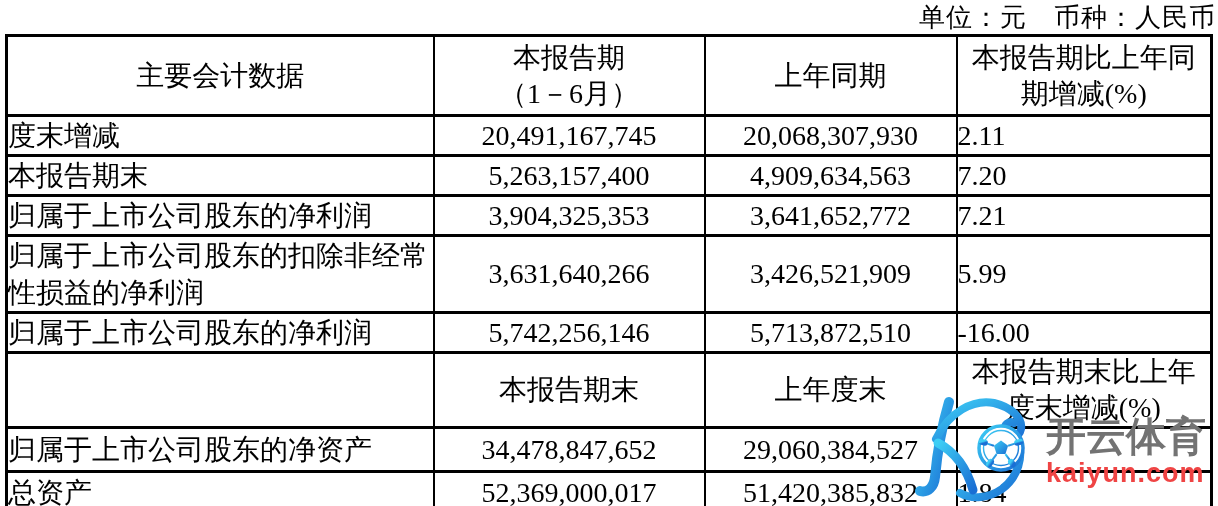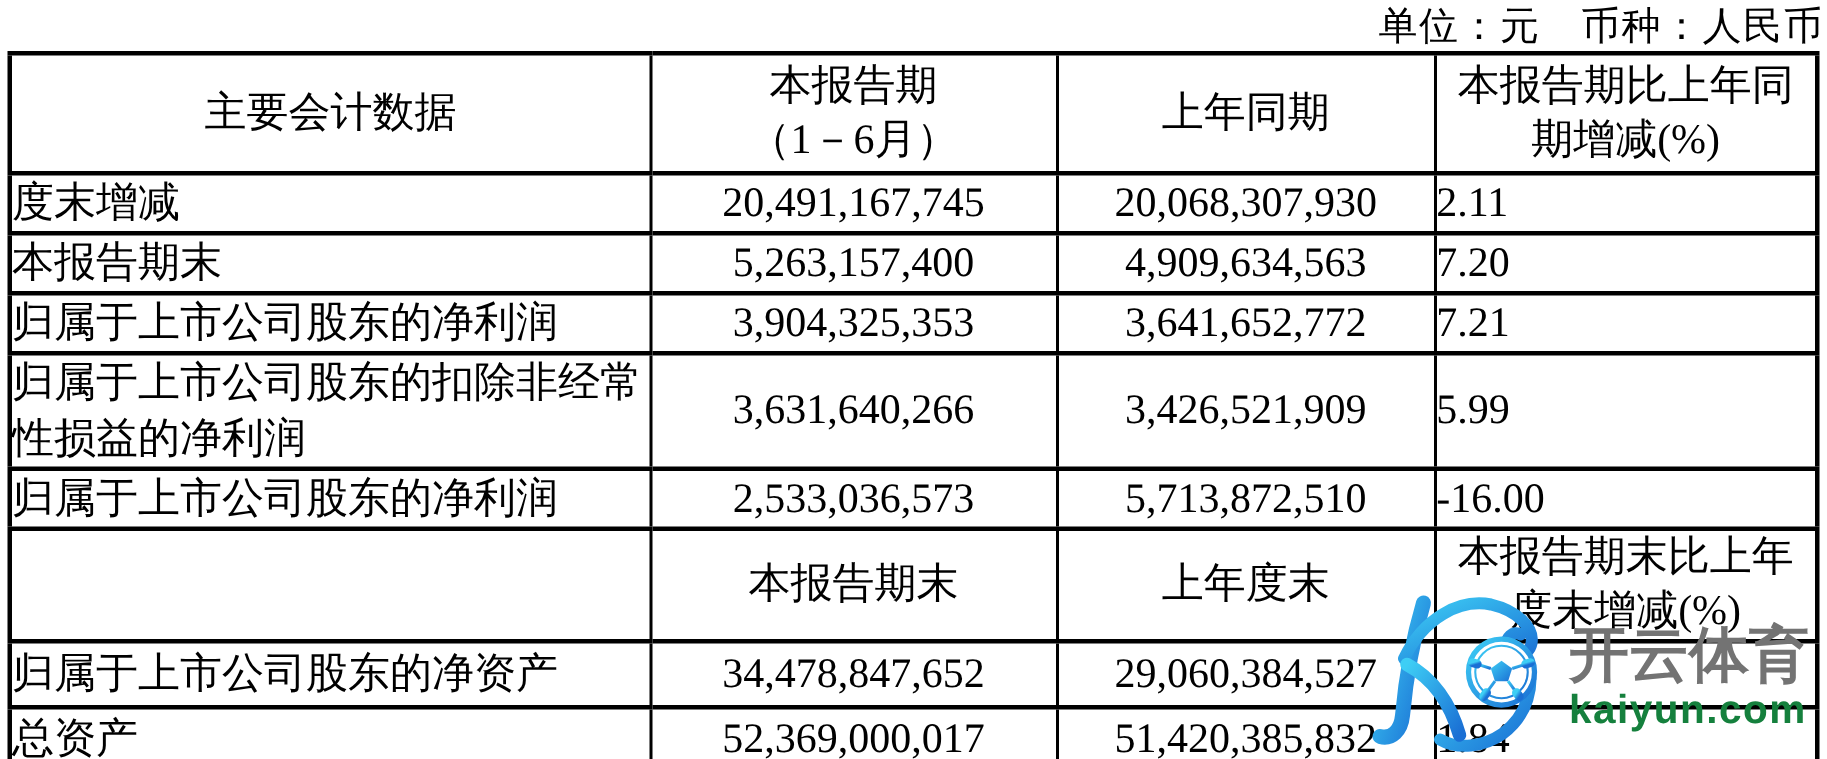--- a/index.html
+++ b/index.html
@@ -25,21 +25,21 @@
   .c-pct{text-align:left;padding-right:10px;}
   
   .watermark{position:absolute;left:912px;top:395px;display:flex;align-items:flex-start;z-index:5;pointer-events:none;}
   .wm-text{margin-left:2px;margin-top:23px;}
   .wm-brand{
     font-family:Liberation Serif, serif;font-weight:bold;
     font-size:40px;line-height:38px;color:#737373;letter-spacing:0px;white-space:nowrap;
   }
   .wm-domain{
     font-family:"Liberation Sans","DejaVu Sans",sans-serif;font-weight:bold;
-    font-size:27px;line-height:26px;margin-top:4px;color:#15803d;letter-spacing:1px;white-space:nowrap;
+    font-size:27px;line-height:26px;margin-top:4px;color:#ef4444;letter-spacing:1px;white-space:nowrap;
   }
 </style>
 </head>
 <body>
 
 <div class="caption">单位：元　币种：人民币</div>
 
 <table class="fin">
   <colgroup>
     <col style="width:427px">
@@ -84,21 +84,21 @@
 
   <tr style="height:76px">
     <td class="c-label">归属于上市公司股东的扣除非经常性损益的净利润</td>
     <td class="c-num">3,631,640,266</td>
     <td class="c-num">3,426,521,909</td>
     <td class="c-pct">5.99</td>
   </tr>
 
   <tr style="height:39px">
     <td class="c-label">归属于上市公司股东的净利润</td>
-    <td class="c-num">2,533,036,573</td>
+    <td class="c-num">5,742,256,146</td>
     <td class="c-num">5,713,872,510</td>
     <td class="c-pct">-16.00</td>
   </tr>
 
   <tr style="height:70px">
     <td class="c-label"></td>
     <td class="c-center">本报告期末</td>
     <td class="c-center">上年度末</td>
     <td class="c-center">
       <div>本报告期末比上年</div>

